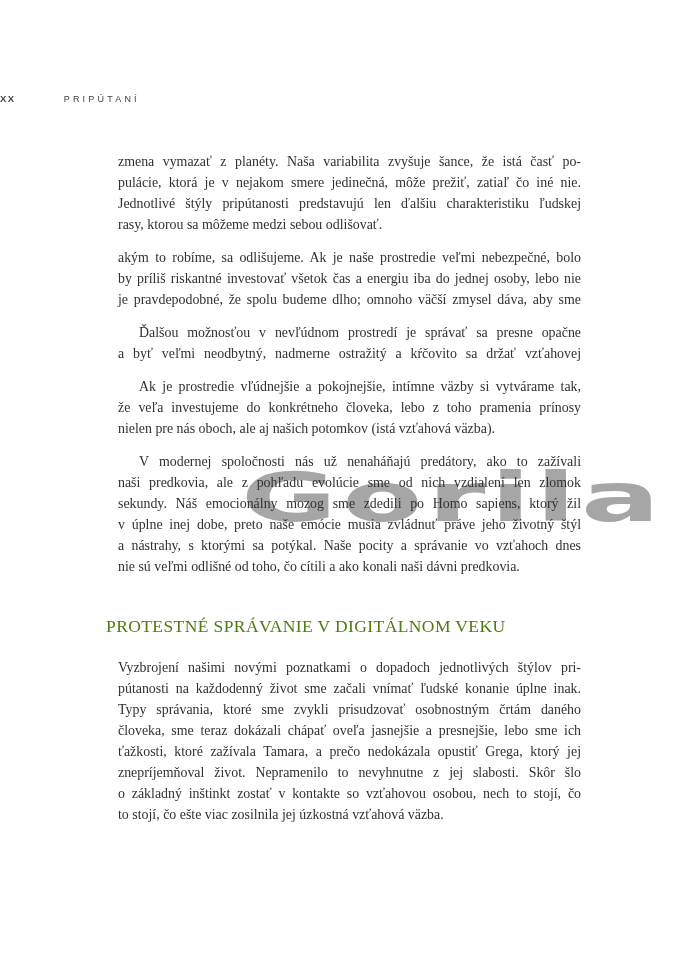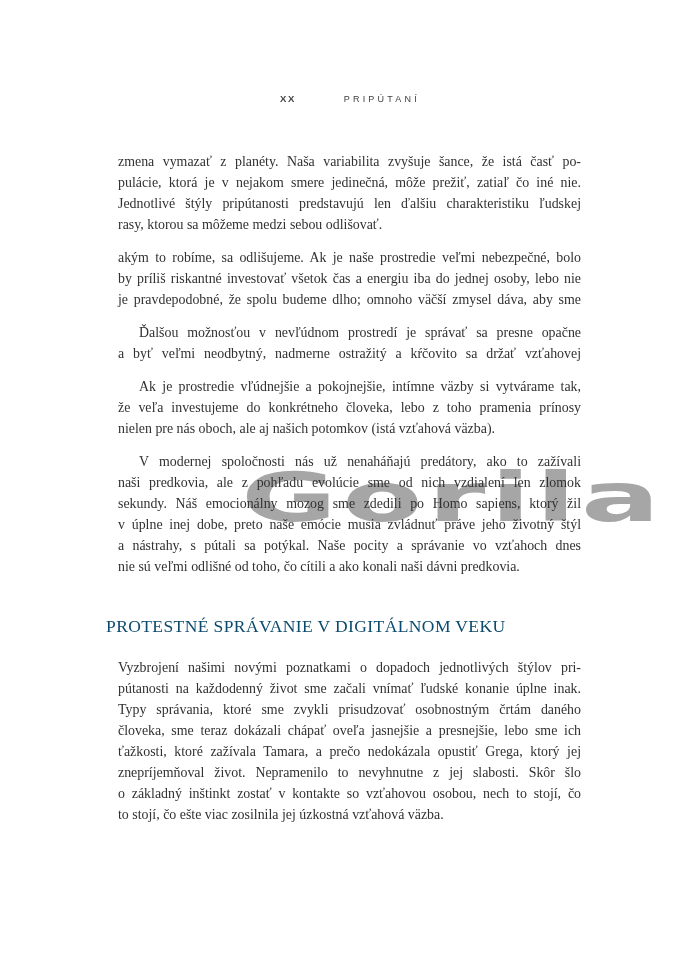--- a/index.html
+++ b/index.html
@@ -7,21 +7,21 @@
   .page {
     position:relative;
     width:700px; height:961px;
     background:#ffffff;
     overflow:hidden;
     font-family:"Liberation Serif", serif;
   }
   .running-header {
     position:absolute;
     top:93px; left:0; width:100%;
-    display:flex; justify-content:center; align-items:baseline;
+    display:flex; align-items:baseline;
     gap:21px;
     font-family:"Liberation Sans", sans-serif;
     color:#414141;
   }
   .page-number {
     font-size:9.5px; font-weight:700; letter-spacing:1.5px;
   }
   .running-title {
     font-size:9px; font-weight:400; letter-spacing:3.2px;margin-left:27px;
   }
@@ -54,21 +54,21 @@
   }
   .line.last { text-align-last:left; }
   .line.indent { padding-left:21px; }
   .section-heading {
     margin-top:38px;
     margin-bottom:20px;
     height:22px; line-height:22px;
     font-size:17.5px;
     font-weight:400;
     letter-spacing:0.4px;
-    color:#0c4a6e;
+    color:#4d7c0f;
     white-space:nowrap;
   }
 </style>
 </head>
 <body>
 
 <div class="page">
 
   <div class="running-header">
     <span class="page-number">XX</span>
@@ -97,21 +97,21 @@
         <div class="para">
           <div class="line indent">Ak je prostredie vľúdnejšie a pokojnejšie, intímne väzby si vytvárame tak,</div>
           <div class="line">že veľa investujeme do konkrétneho človeka, lebo z toho pramenia prínosy</div>
           <div class="line last">nielen pre nás oboch, ale aj našich potomkov (istá vzťahová väzba).</div>
         </div>
         <div class="para">
           <div class="line indent">V modernej spoločnosti nás už nenaháňajú predátory, ako to zažívali</div>
           <div class="line">naši predkovia, ale z pohľadu evolúcie sme od nich vzdialení len zlomok</div>
           <div class="line">sekundy. Náš emocionálny mozog sme zdedili po Homo sapiens, ktorý žil</div>
           <div class="line">v úplne inej dobe, preto naše emócie musia zvládnuť práve jeho životný štýl</div>
-          <div class="line">a nástrahy, s pútali sa potýkal. Naše pocity a správanie vo vzťahoch dnes</div>
+          <div class="line">a nástrahy, s ktorými sa potýkal. Naše pocity a správanie vo vzťahoch dnes</div>
           <div class="line last">nie sú veľmi odlišné od toho, čo cítili a ako konali naši dávni predkovia.</div>
         </div>
       </div>
     <div class="section-heading">PROTESTNÉ SPRÁVANIE V DIGITÁLNOM VEKU</div>
     <div>
         <div class="para">
           <div class="line">Vyzbrojení našimi novými poznatkami o dopadoch jednotlivých štýlov pri-</div>
           <div class="line">pútanosti na každodenný život sme začali vnímať ľudské konanie úplne inak.</div>
           <div class="line">Typy správania, ktoré sme zvykli prisudzovať osobnostným črtám daného</div>
           <div class="line">človeka, sme teraz dokázali chápať oveľa jasnejšie a presnejšie, lebo sme ich</div>

